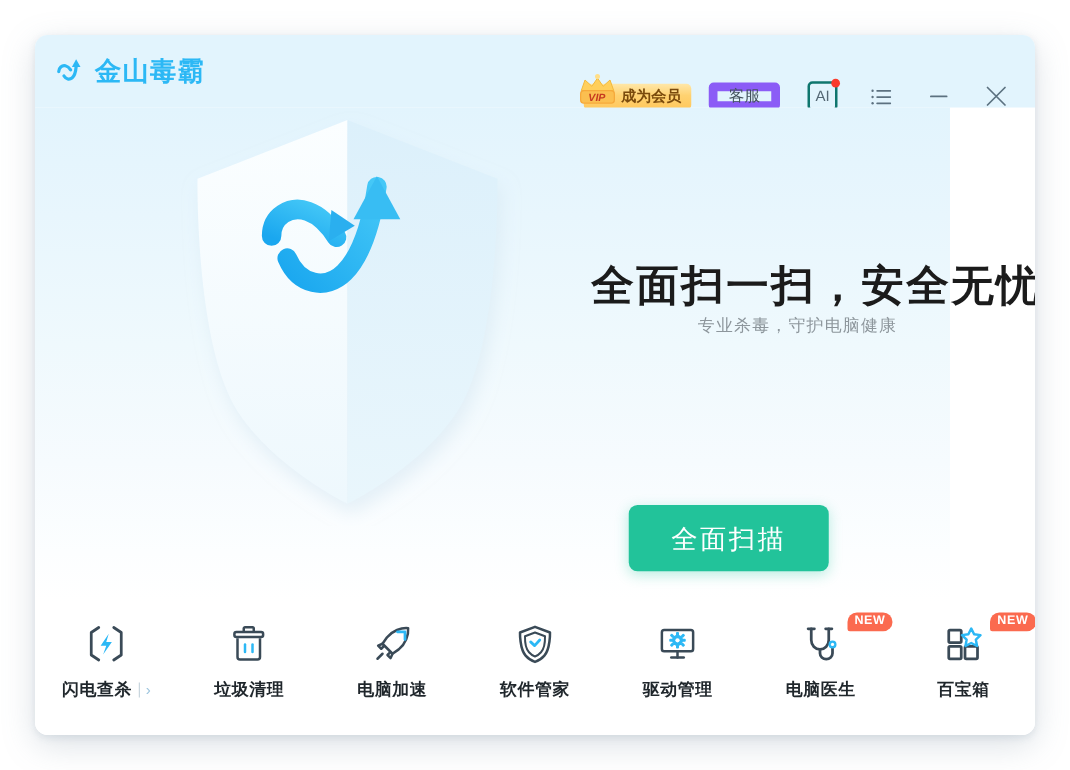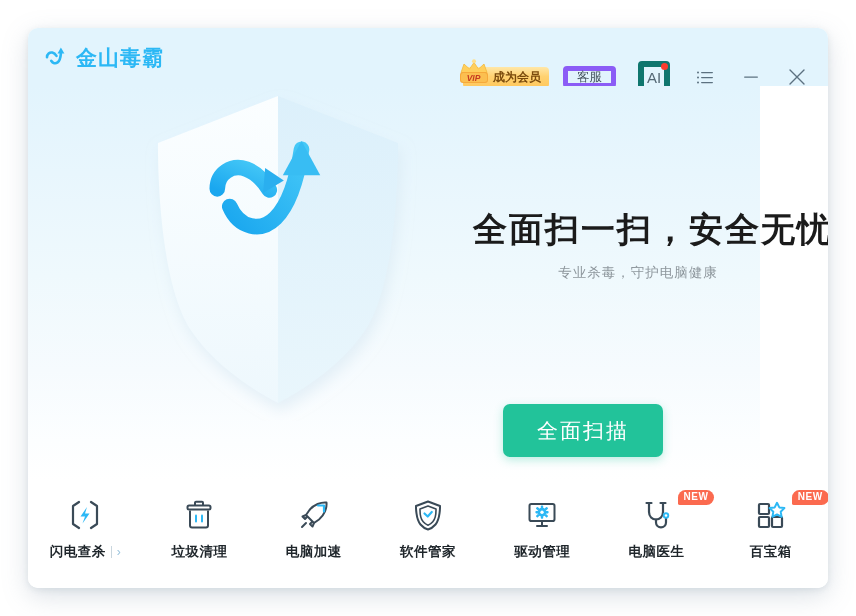--- a/index.html
+++ b/index.html
@@ -93,44 +93,44 @@
     top: -9px;
     width: 40px;
     height: 30px;
   }
 
   
   .kf-btn {
     height: 22px;
     min-width: 42px;
     padding: 0 9px;
-    border: 5px solid #8b5cf6;
+    border: 7px solid #8b5cf6;
     border-radius: 4px;
     background: transparent;
     color: #44535e;
     font-size: 12.5px;
     display: flex;
     align-items: center;
     justify-content: center;
     margin-right: 22px;
     cursor: pointer;
     font-family: inherit;
     line-height: 1;
   }
 
   
   .ai-btn {
     position: relative;
     width: 20px; height: 20px;
-    border: 6px solid #0f766e;
+    border: 2px solid #0f766e;
     border-radius: 4px;
     display: flex;
     align-items: center;
     justify-content: center;
-    font-size: 15px;
+    font-size: 12px;
     color: #556875;
     margin-right: 22px;
     cursor: pointer;
     letter-spacing: 0px;
   }
   .red-dot {
     position: absolute;
     right: -4px; top: -4px;
     width: 7px; height: 7px;
     border-radius: 50%;
@@ -182,21 +182,21 @@
   }
   .hero-title {
     font-size: 34px;
     font-weight: bold;
     color: #1b1b1b;
     letter-spacing: 2px;
     line-height: 1.1;
     white-space: nowrap;
   }
   .hero-sub {
-    margin-top: 16px;
+    margin-top: 4px;
     font-size: 13.5px;
     color: #8d969c;
     letter-spacing: 1px;
   }
 
   .scan-btn {
     position: absolute;
     left: 475px;
     top: 318px;
     width: 160px;

